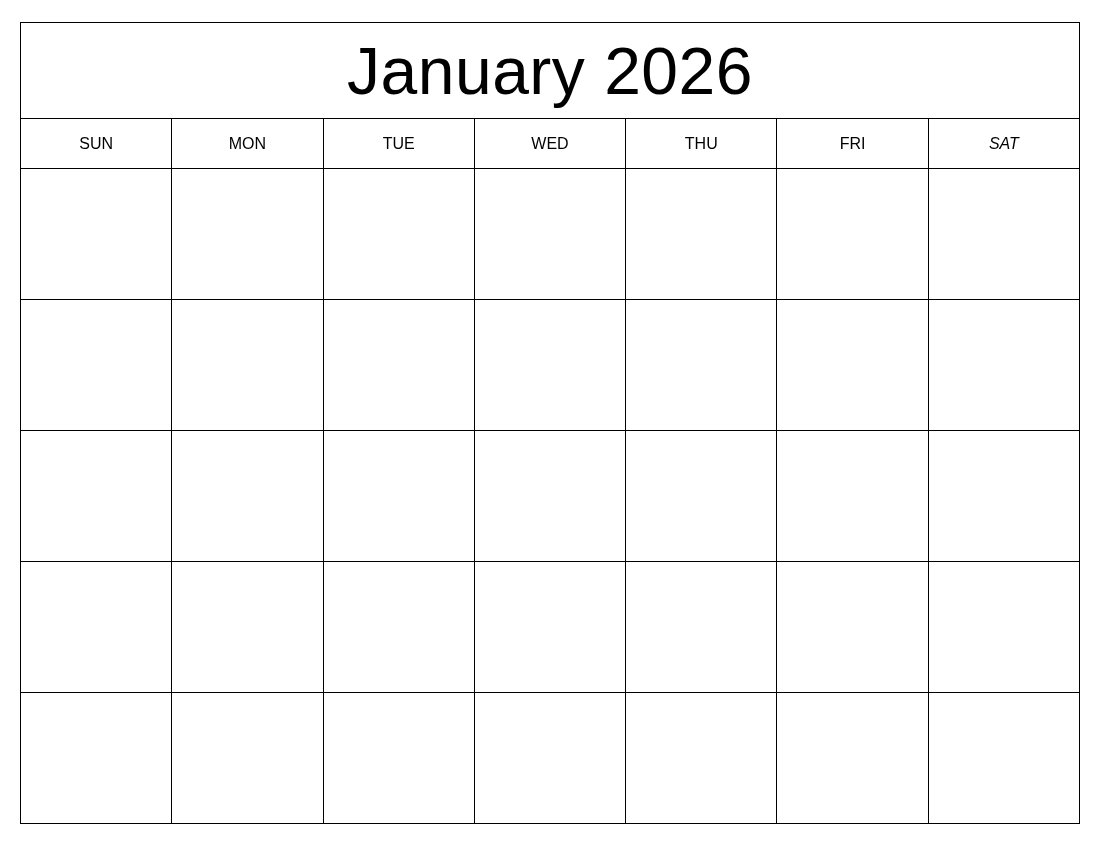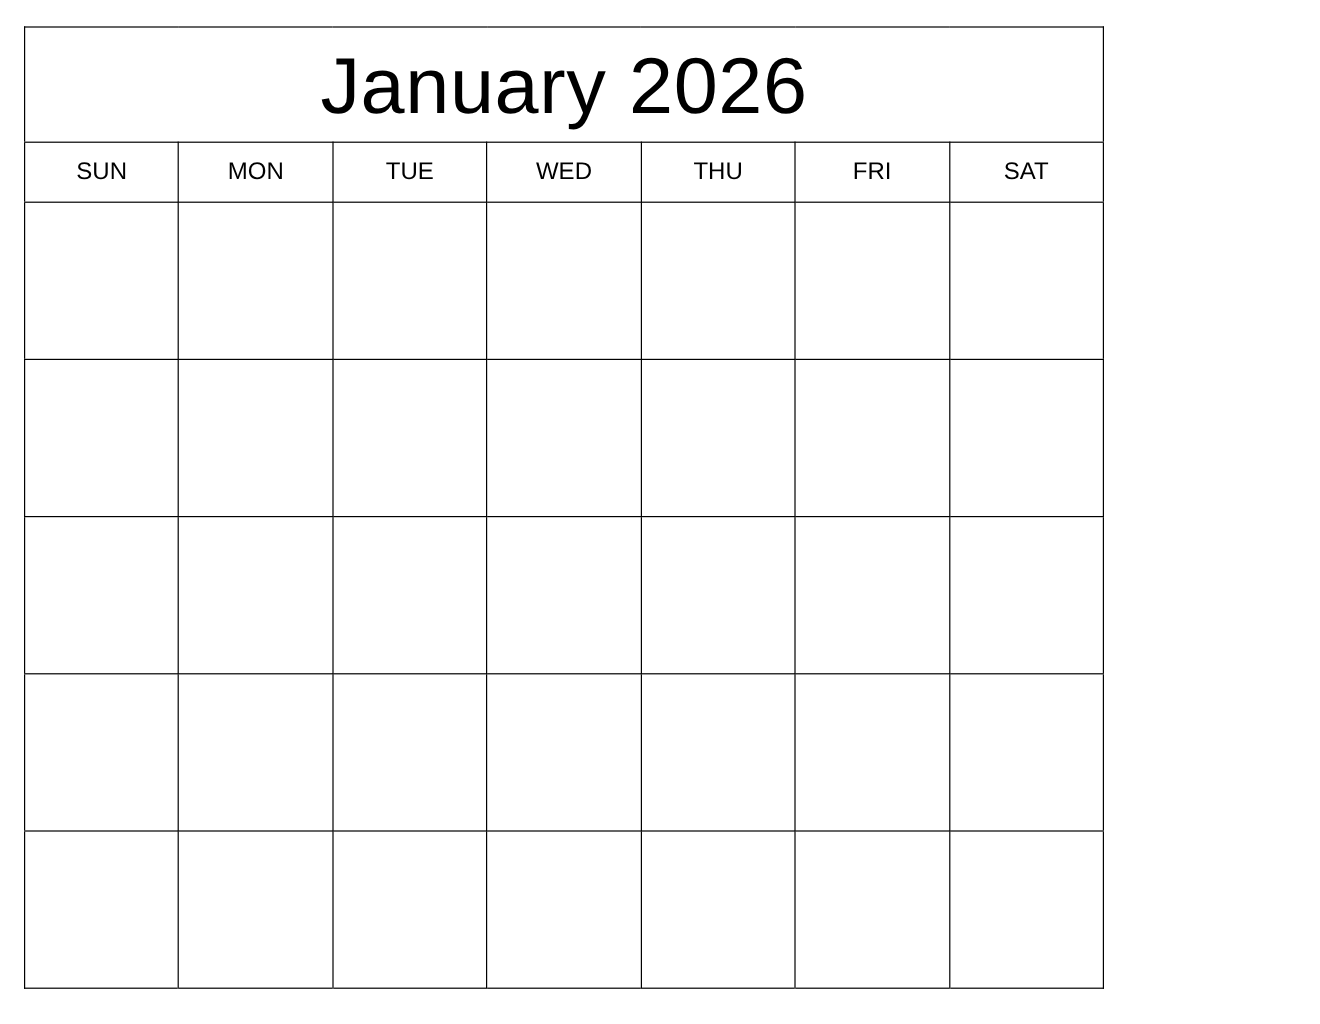--- a/index.html
+++ b/index.html
@@ -10,21 +10,21 @@
     font-family: "Liberation Sans", sans-serif;
   }
   .page {
     width: 1100px;
     height: 853px;
     position: relative;
     background: #ffffff;
     padding: 22px 20px 0 20px;
   }
   .calendar {
-    width: 900px;
+    width: 1060px;
     border: 1px solid #000000;
     border-collapse: collapse;
     table-layout: fixed;
   }
   .title-row td {
     border: 1px solid #000000;
     border-top: none;
     border-left: none;
     border-right: none;
     height: 96px;
@@ -34,29 +34,29 @@
   .title {
     font-size: 66px;
     font-weight: 400;
     letter-spacing: 0.5px;
     line-height: 1;
     color: #000000;
   }
   .dow-row th {
     border: 1px solid #000000;
     height: 50px;
-    font-size: 20px;
+    font-size: 16px;
     font-weight: 400;
     text-align: center;
     vertical-align: middle;
     color: #000000;
     margin-top: 16px;
   }
   .dow-row th:first-child { border-left: none; }
-  .dow-row th:last-child { border-right: none; }
+  .dow-row th:last-child { border-right: none; font-style: italic; }
   .week-row td {
     border: 1px solid #000000;
     height: 131px;
     vertical-align: top;
     padding: 4px 6px;
     font-size: 15px;
     color: #000000;
   }
   .week-row td:first-child { border-left: none; }
   .week-row td:last-child { border-right: none; }

